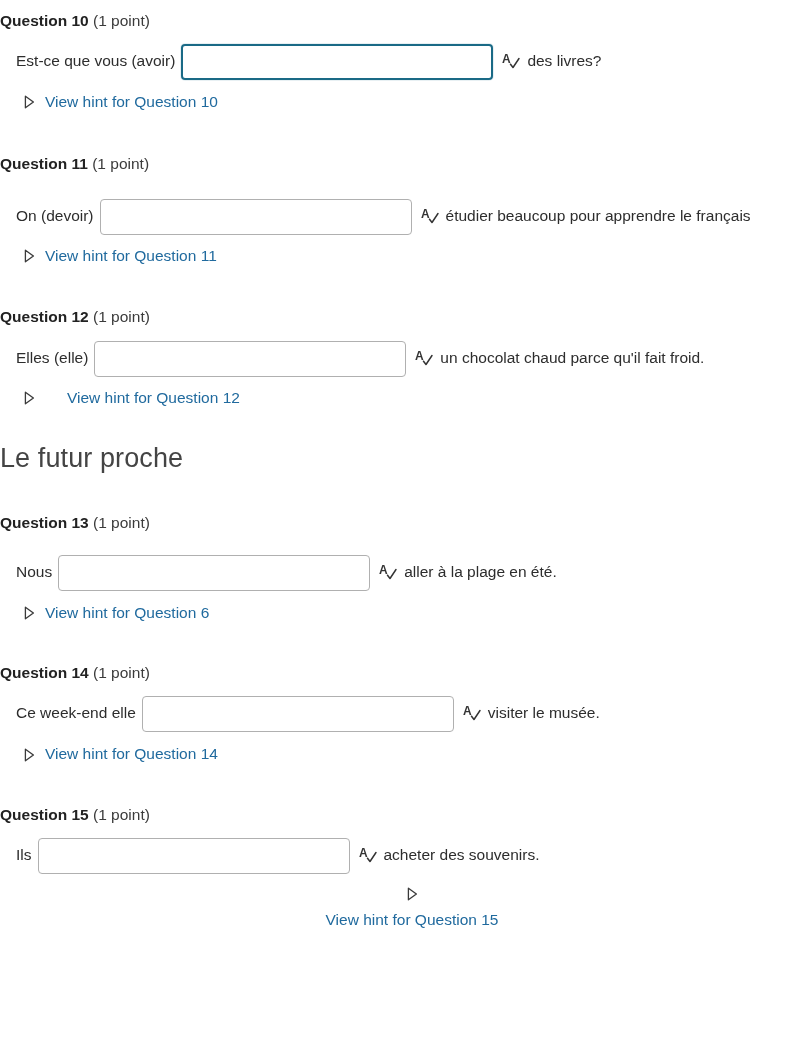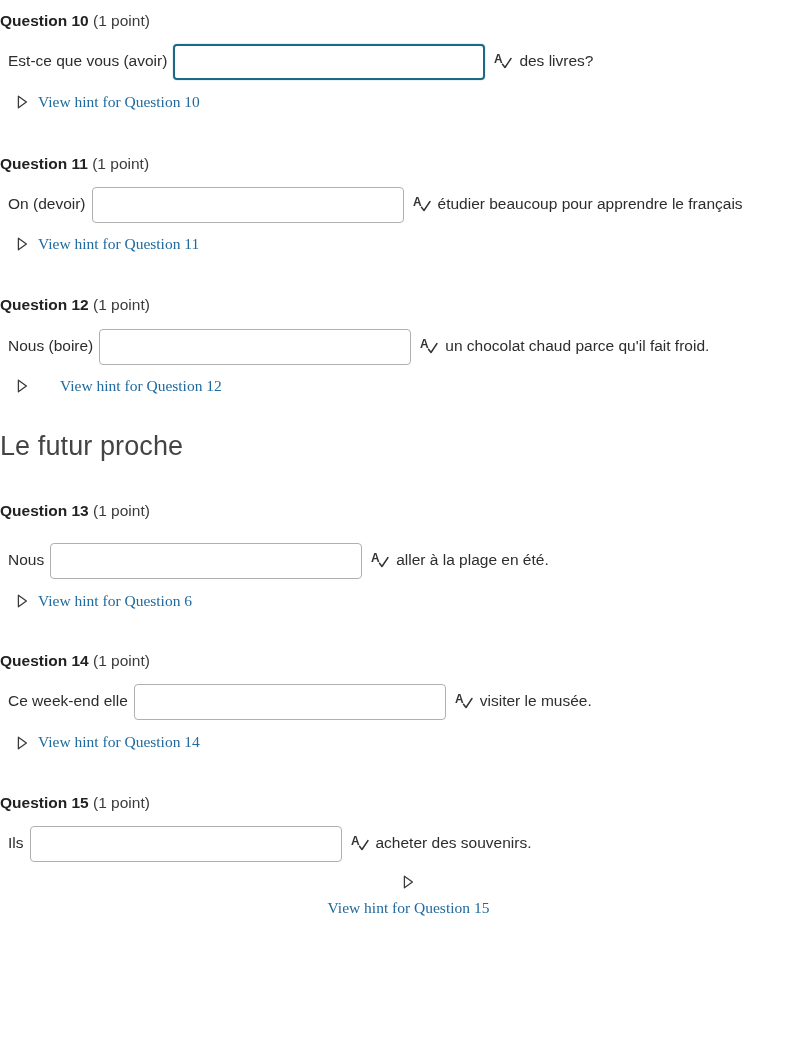--- a/index.html
+++ b/index.html
@@ -35,21 +35,21 @@
   .q-header .q-points {
     font-weight: normal;
     color: #3b3b3b;
   }
 
   
   .question-block {
     padding-left: 0;
   }
   .q-body {
-    padding-left: 8px;
+    padding-left: 16px;
     font-size: 15.5px;
     line-height: 34px;
     color: #2d2d2d;
   }
   .q-body .seg {
     white-space: pre-wrap;
   }
 
   
   .answer-input {
@@ -79,25 +79,24 @@
     width: 20px;
     height: 20px;
     margin: 0 6px 0 2px;
     position: relative;
     top: -1px;
   }
   .spellcheck-icon svg { display: block; }
 
   
   .hint-row {
-    padding-left: 17px;
+    padding-left: 24px;
     display: flex;
     align-items: center;
     gap: 10px;
-    font-family: Liberation Serif, serif;
   }
   .hint-triangle {
     width: 11px;
     height: 14px;
     flex: none;
     display: block;
   }
   .hint-link {
     font-size: 15.5px;
     color: #206a9e;
@@ -138,41 +137,41 @@
         </svg>
       <a class="hint-link">View hint for Question 10</a>
     </div>
   </div>
 
   <div class="question-block" style="padding-top:42px;">
     <p class="q-header">
       <span class="q-title">Question 11</span>
       <span class="q-points">(1 point)</span>
     </p>
-    <div class="q-body" style="margin-top:13px;">
+    <div class="q-body" style="margin-top:25px;">
       <span class="seg">On (devoir)</span><input class="answer-input" type="text" style="width: 312px;" value=""><span class="spellcheck-icon"><svg viewBox="0 0 20 20" width="20" height="20">
             <text x="1" y="12" font-family="Liberation Sans, sans-serif" font-size="12" font-weight="bold" fill="#333333">A</text>
             <path d="M9.5 13.2 L12 16.5 L18 7.5" stroke="#333333" stroke-width="1.5" fill="none" stroke-linecap="round" stroke-linejoin="round"></path>
           </svg></span><span class="seg">étudier beaucoup pour apprendre le français</span>
     </div>
     <div class="hint-row" style="margin-top:12px;text-align:right;">
       <svg class="hint-triangle" viewBox="0 0 11 14">
           <path d="M1.4 1.2 L9.4 7 L1.4 12.8 Z" fill="none" stroke="#3a3a3a" stroke-width="1.3" stroke-linejoin="round"></path>
         </svg>
       <a class="hint-link">View hint for Question 11</a>
     </div>
   </div>
 
   <div class="question-block" style="padding-top:42px;">
     <p class="q-header">
       <span class="q-title">Question 12</span>
       <span class="q-points">(1 point)</span>
     </p>
     <div class="q-body" style="margin-top:13px;">
-      <span class="seg">Nous (boire)</span><input class="answer-input" type="text" style="width: 312px;" value=""><span class="spellcheck-icon"><svg viewBox="0 0 20 20" width="20" height="20">
+      <span class="seg">Elles (elle)</span><input class="answer-input" type="text" style="width: 312px;" value=""><span class="spellcheck-icon"><svg viewBox="0 0 20 20" width="20" height="20">
             <text x="1" y="12" font-family="Liberation Sans, sans-serif" font-size="12" font-weight="bold" fill="#333333">A</text>
             <path d="M9.5 13.2 L12 16.5 L18 7.5" stroke="#333333" stroke-width="1.5" fill="none" stroke-linecap="round" stroke-linejoin="round"></path>
           </svg></span><span class="seg">un chocolat chaud parce qu'il fait froid.</span>
     </div>
     <div class="hint-row" style="margin-top:12px;gap:32px;">
       <svg class="hint-triangle" viewBox="0 0 11 14">
           <path d="M1.4 1.2 L9.4 7 L1.4 12.8 Z" fill="none" stroke="#3a3a3a" stroke-width="1.3" stroke-linejoin="round"></path>
         </svg>
       <a class="hint-link">View hint for Question 12</a>
     </div>

